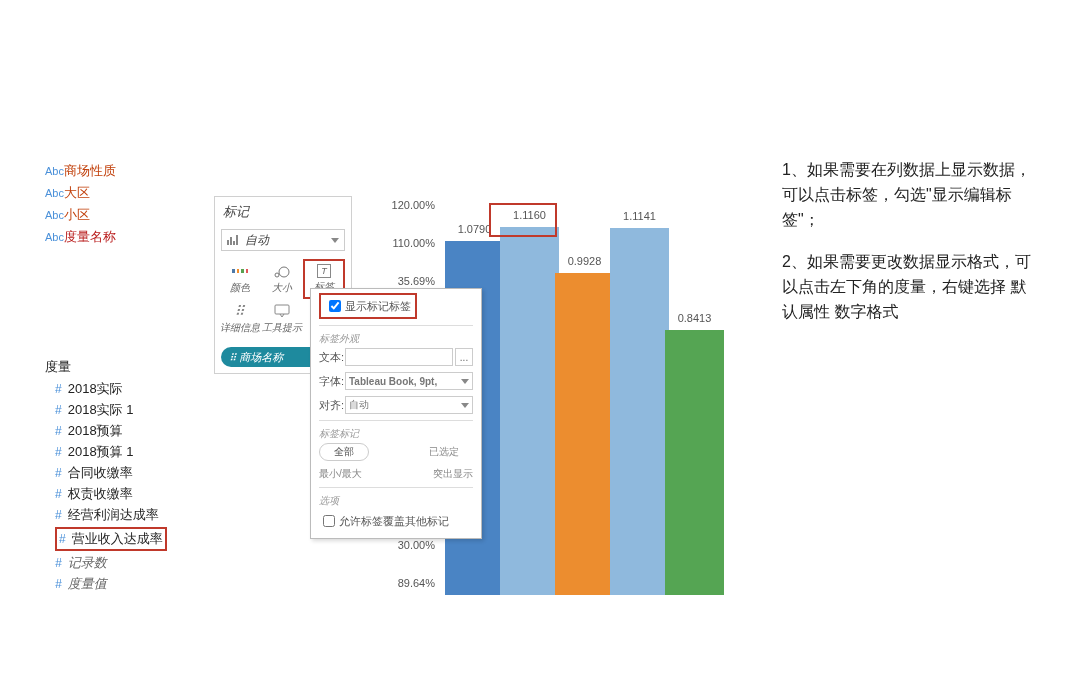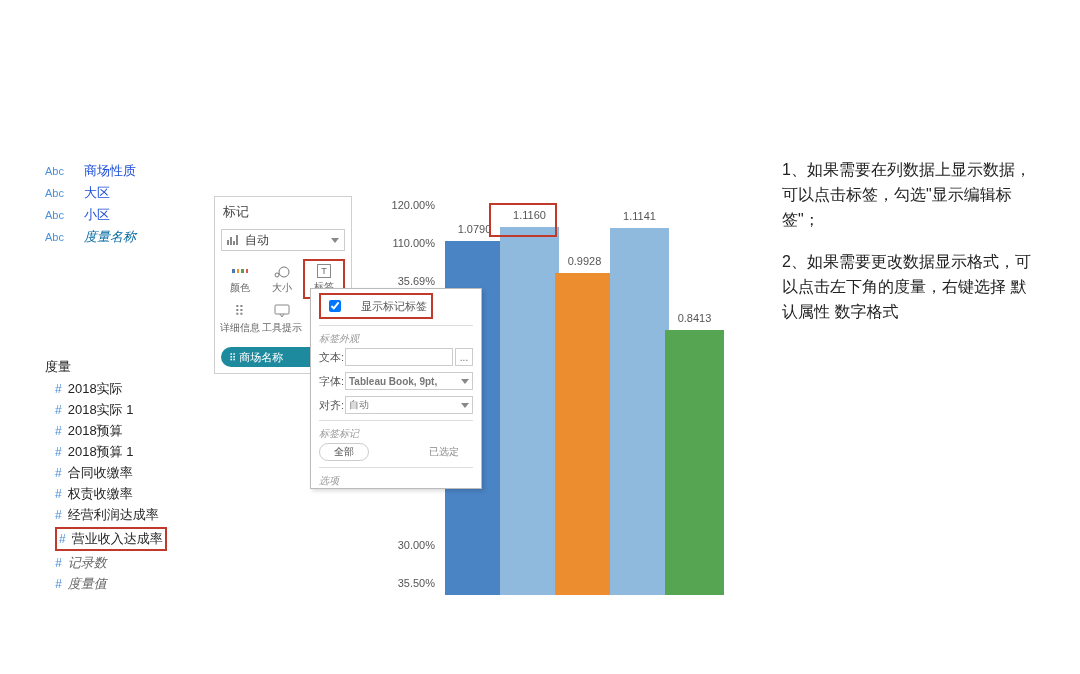--- a/index.html
+++ b/index.html
@@ -7,36 +7,36 @@
     margin: 0;
     font-family: Arial, "Microsoft YaHei", sans-serif;
     background: #fff;
     color: #333;
     font-size: 12px;
     width: 1080px;
     height: 674px;
     position: relative;
     overflow: hidden;
   }
-  .abc { color:#4a90d9; font-size:11px; margin-right:20px;}
+  .abc { color:#4a90d9; font-size:11px; margin-right:0;}
   .hash { color:#4a90d9; font-size:12px; margin-right:6px; font-weight:normal;}
   
   .dims { position:absolute; left:45px; top:162px; font-size:13px; color:#222;}
   .dims div { margin-bottom:4px;}
   .dim-item { display:flex; align-items:center;}
-  .dim-item span.lbl { font-size:13px; color:#1d4ed8;}
+  .dim-item span.lbl { font-size:13px; color:#c2410c;}
   
   .measures-header { position:absolute; left:45px; top:358px; font-size:13px; color:#222;}
   .measures { position:absolute; left:55px; top:380px; font-size:13px; color:#222;}
   .measures div { margin-bottom:3px; display:flex; align-items:center;}
   .red-box-m { border:2px solid #c0392b; padding:1px 2px; }
   
   .marks-card {
     position:absolute; left:214px; top:196px; width:138px;
-    border:1px solid #d0d0d0; background:#fff;
+    border:1px solid #d0d0d0; background:#fff;font-style:italic;
   }
   .marks-header { padding:6px 8px; font-size:13px; color:#444;}
   .marks-dropdown {
     margin:2px 6px 6px 6px; border:1px solid #ccc; height:22px;
     display:flex; align-items:center; padding:0 5px; font-size:12px; color:#444; justify-content:space-between;
   }
   .bartype-icon { display:inline-block; width:12px; height:10px; position:relative;}
   .bartype-icon span { position:absolute; bottom:0; width:2px; background:#888;}
   .bartype-icon .b1{left:0;height:5px;} .bartype-icon .b2{left:3px;height:8px;} .bartype-icon .b3{left:6px;height:4px;} .bartype-icon .b4{left:9px;height:10px;}
   .marks-grid { display:flex; flex-wrap:wrap; padding:2px 4px 6px 4px;}
@@ -54,21 +54,21 @@
   }
   .pill .dots{margin-right:4px; font-size:10px; letter-spacing:-1px;}
   
   .label-pop {
     position:absolute; left:310px; top:288px; width:172px;
     border:1px solid #bbb; background:#fff; font-size:11px; color:#555;
     box-shadow:2px 2px 4px rgba(0,0,0,.15);
     z-index:5;
   }
   .pop-chk-row { padding:4px 8px; display:flex; align-items:center;}
-  .pop-redbox { border:2px solid #c0392b; padding:2px 4px;gap:16px;}
+  .pop-redbox { border:2px solid #c0392b; padding:2px 4px;}
   .pop-group-label{font-size:10px;color:#999;padding:4px 8px 0 8px;font-style:italic;}
   .pop-row{display:flex;align-items:center;padding:2px 8px 4px 8px;}
   .pop-row label{width:26px;font-size:11px;color:#555;}
   .pop-input{flex:1;border:1px solid #ccc;height:18px;font-size:10px;padding:0 3px;display:flex;align-items:center;color:#777;justify-content:space-between;}
   .minibtn{width:18px;height:18px;border:1px solid #ccc;margin-left:2px;display:flex;align-items:center;justify-content:center;font-size:10px;color:#666;}
   .tog-row{display:flex;justify-content:space-between;align-items:center;padding:2px 8px 4px 8px;}
   .toggle{border:1px solid #ccc;border-radius:9px;padding:1px 14px;font-size:10px;}
   .toggle.secondary{border:none;color:#888;}
   .hr{border-top:1px solid #ddd;margin:2px 8px;}
   .chk{width:12px;height:12px;margin-right:4px;}
@@ -105,21 +105,21 @@
   <div class="dim-item">
       <span class="abc">Abc</span>
       <span class="lbl">大区</span>
     </div>
   <div class="dim-item">
       <span class="abc">Abc</span>
       <span class="lbl">小区</span>
     </div>
   <div class="dim-item">
       <span class="abc">Abc</span>
-      <span class="lbl" style="font-style:italic;color:#0369a1;">度量名称</span>
+      <span class="lbl" style="color:#b91c1c;">度量名称</span>
     </div>
 </div>
 
 <div class="measures-header">度量</div>
 <div class="measures">
   <div>
       <span class="hash">#</span>
       <span>2018实际</span>
     </div>
   <div>
@@ -245,35 +245,43 @@
         <span>自动</span>
         <span class="caret"></span>
       </div>
   </div>
   <div class="hr"></div>
   <div class="pop-group-label">标签标记</div>
   <div class="tog-row">
     <span class="toggle">全部</span>
     <span class="toggle secondary">已选定</span>
   </div>
+  <div class="tog-row" style="font-size:10px;color:#888;">
+    <span>最小/最大</span>
+    <span>突出显示</span>
+  </div>
   <div class="hr"></div>
   <div class="pop-group-label">选项</div>
+  <div class="pop-chk-row" style="padding-bottom:8px;">
+    <input type="checkbox" class="chk" style="">
+    <span>允许标签覆盖其他标记</span>
+  </div>
 </div>
 
 <div class="chart-area">
   <div class="yaxis">
     <div class="ylabel" style="top:50px;">120.00%</div>
     <div class="gridline" style="top:50px;"></div>
     <div class="ylabel" style="top:88px;">110.00%</div>
     <div class="gridline" style="top:88px;"></div>
     <div class="ylabel" style="top:126px;">35.69%</div>
     <div class="gridline" style="top:126px;"></div>
     <div class="ylabel" style="top:390px;">30.00%</div>
     <div class="gridline" style="top:390px;"></div>
-    <div class="ylabel" style="top:428px;">35.50%</div>
+    <div class="ylabel" style="top:428px;">89.64%</div>
     <div class="gridline" style="top:428px;"></div>
   </div>
   <div class="bars">
 
     <div class="bar col1" style="left:10px;height:354px;">
         <div class="bar-label">1.0790</div>
       </div>
     <div class="bar col2" style="left:65px;height:368px;">
         <div class="bar-label">1.1160</div>
       </div>

